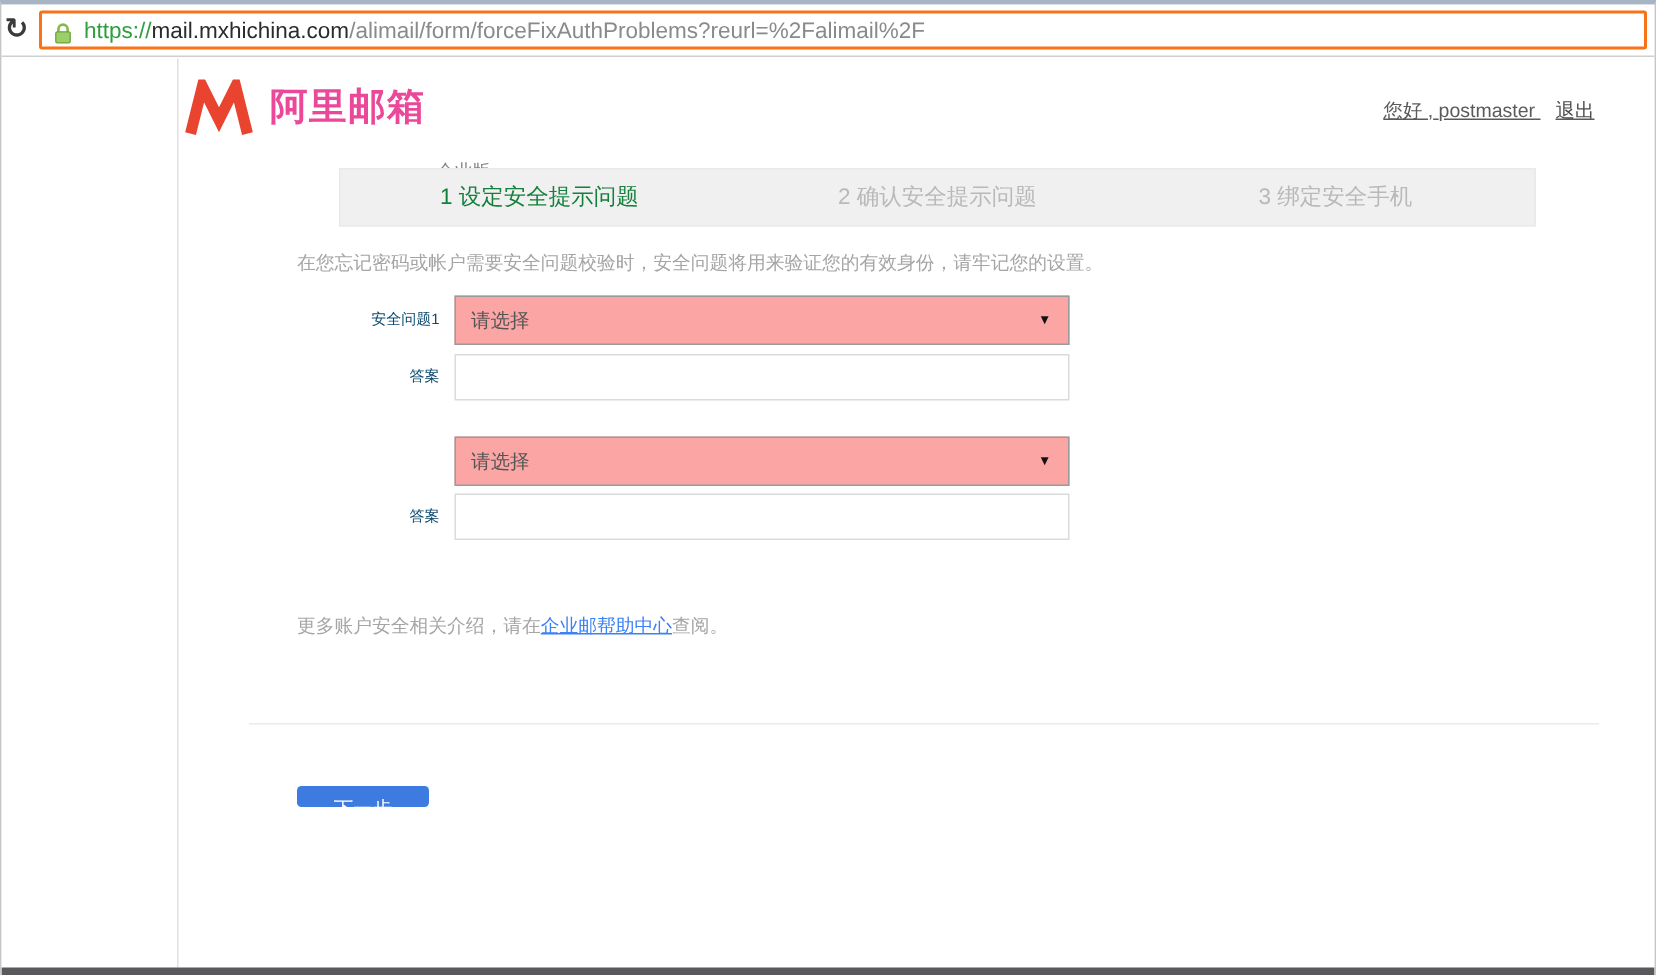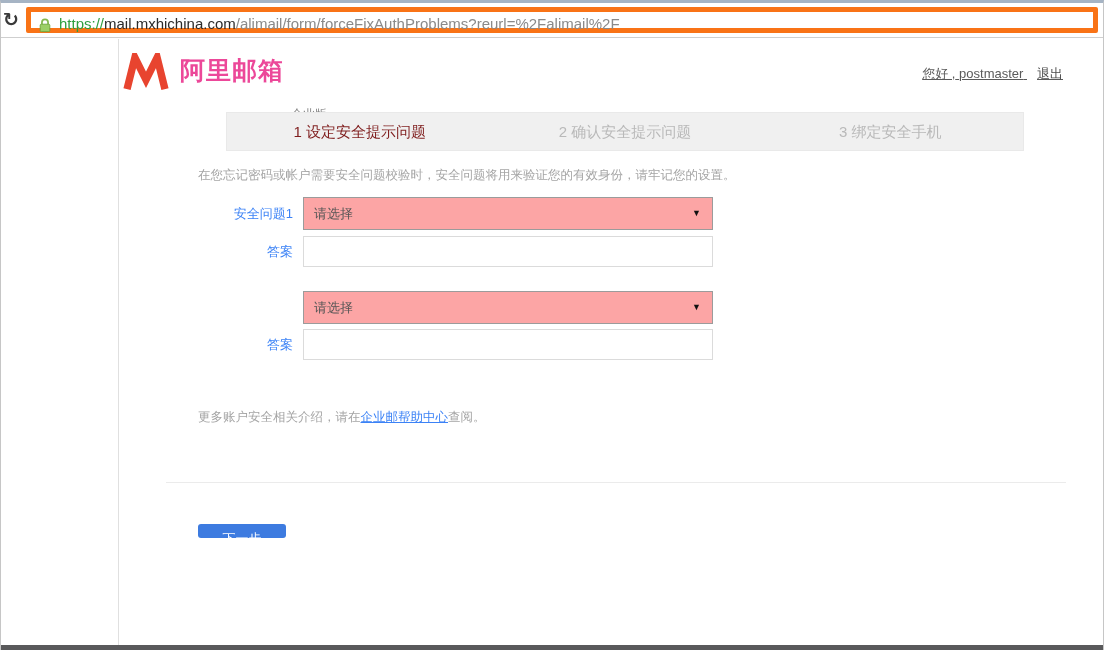--- a/index.html
+++ b/index.html
@@ -5,39 +5,39 @@
   * { margin:0; padding:0; box-sizing:border-box; }
   html,body { width:1104px; height:650px; background:#fff; font-family:"Liberation Sans","DejaVu Sans",sans-serif; }
   #window {
     position:relative; width:1104px; height:650px; overflow:hidden; background:#fff;
     border-left:1px solid #c6c6c6; border-right:1px solid #c6c6c6;
     border-top:3px solid #a6b4c4;
   }
   
   .addrbar { position:absolute; top:0; left:0; right:0; height:35px; background:#fff; border-bottom:1px solid #cfcfcf; }
   .reload { position:absolute; left:2px; top:5px; font-size:19px; font-weight:bold; color:#3a3a3a; cursor:pointer; }
-  .urlbox { position:absolute; left:25px; top:4px; right:5px; height:26px; border:5px solid #f97316; border-radius:2px; background:#fff; }
+  .urlbox { position:absolute; left:25px; top:4px; right:5px; height:26px; border:2px solid #f97316; border-radius:2px; background:#fff; }
   .urlbox svg { position:absolute; left:7px; top:5px; }
   .urltext { position:absolute; left:28px; top:0; height:24px; line-height:24px; font-size:15px; white-space:nowrap; }
   .u-scheme { color:#2e9e3f; }
   .u-host { color:#2b2b2b; }
   .u-path { color:#8a8a8a; }
   
   .page { position:absolute; top:36px; left:0; right:0; bottom:5px; background:#fff; }
   .vline { position:absolute; left:117px; top:0; bottom:0; width:1px; background:#e0e0e0; }
   .logo-m { position:absolute; left:121px; top:14px; }
   .brand { position:absolute; left:179px; top:15px; font-size:25px; font-weight:bold; color:#ec4899; letter-spacing:1px; }
   .edition { position:absolute; left:290px; top:27px; font-size:12px; color:#828282;margin-top:40px; }
   .userbar { position:absolute; right:40px; top:26px; font-size:13px; color:#5a5a5a; white-space:nowrap;text-decoration:underline; }
   .userbar .logout { color:#4a4a4a; margin-left:10px; text-decoration:none; cursor:pointer; }
   .steps { position:absolute; left:225px; top:73px; width:798px; height:39px; background:#f0f0f0; border:1px solid #e9e9e9; display:flex; }
   .step { flex:1; text-align:center; line-height:37px; font-size:15px; color:#b9b9b9; }
-  .step.active { color:#7f1d1d; }
+  .step.active { color:#15803d; }
   .intro { position:absolute; left:197px; top:128px; font-size:12.5px; color:#a5a5a5; }
-  .flabel { position:absolute; left:160px; width:132px; text-align:right; font-size:13px; color:#3b82f6; }
+  .flabel { position:absolute; left:160px; width:132px; text-align:right; font-size:10px; color:#0c4a6e; }
   .l-q1 { top:158px; height:33px; line-height:33px; }
   .l-a1 { top:197px; height:31px; line-height:31px; }
   .l-q2 { top:252px; height:33px; line-height:33px; }
   .l-a2 { top:290px; height:31px; line-height:31px; }
   .selectbox { position:absolute; left:302px; width:410px; height:33px; background:#fca5a5; border:1px solid #9b9b9b; cursor:pointer; }
   .sel-q1 { top:158px; } .sel-q2 { top:252px; }
   .sel-val { position:absolute; left:10px; top:0; line-height:31px; font-size:13px; color:#555; }
   .sel-arrow { position:absolute; right:11px; top:0; line-height:31px; font-size:9px; color:#111; }
   .tinput { position:absolute; left:302px; width:410px; height:31px; border:1px solid #dbdbdb; background:#fff; font-size:13px; padding:0 10px; color:#333; outline:none; }
   .in-a1 { top:197px; } .in-a2 { top:290px; }

